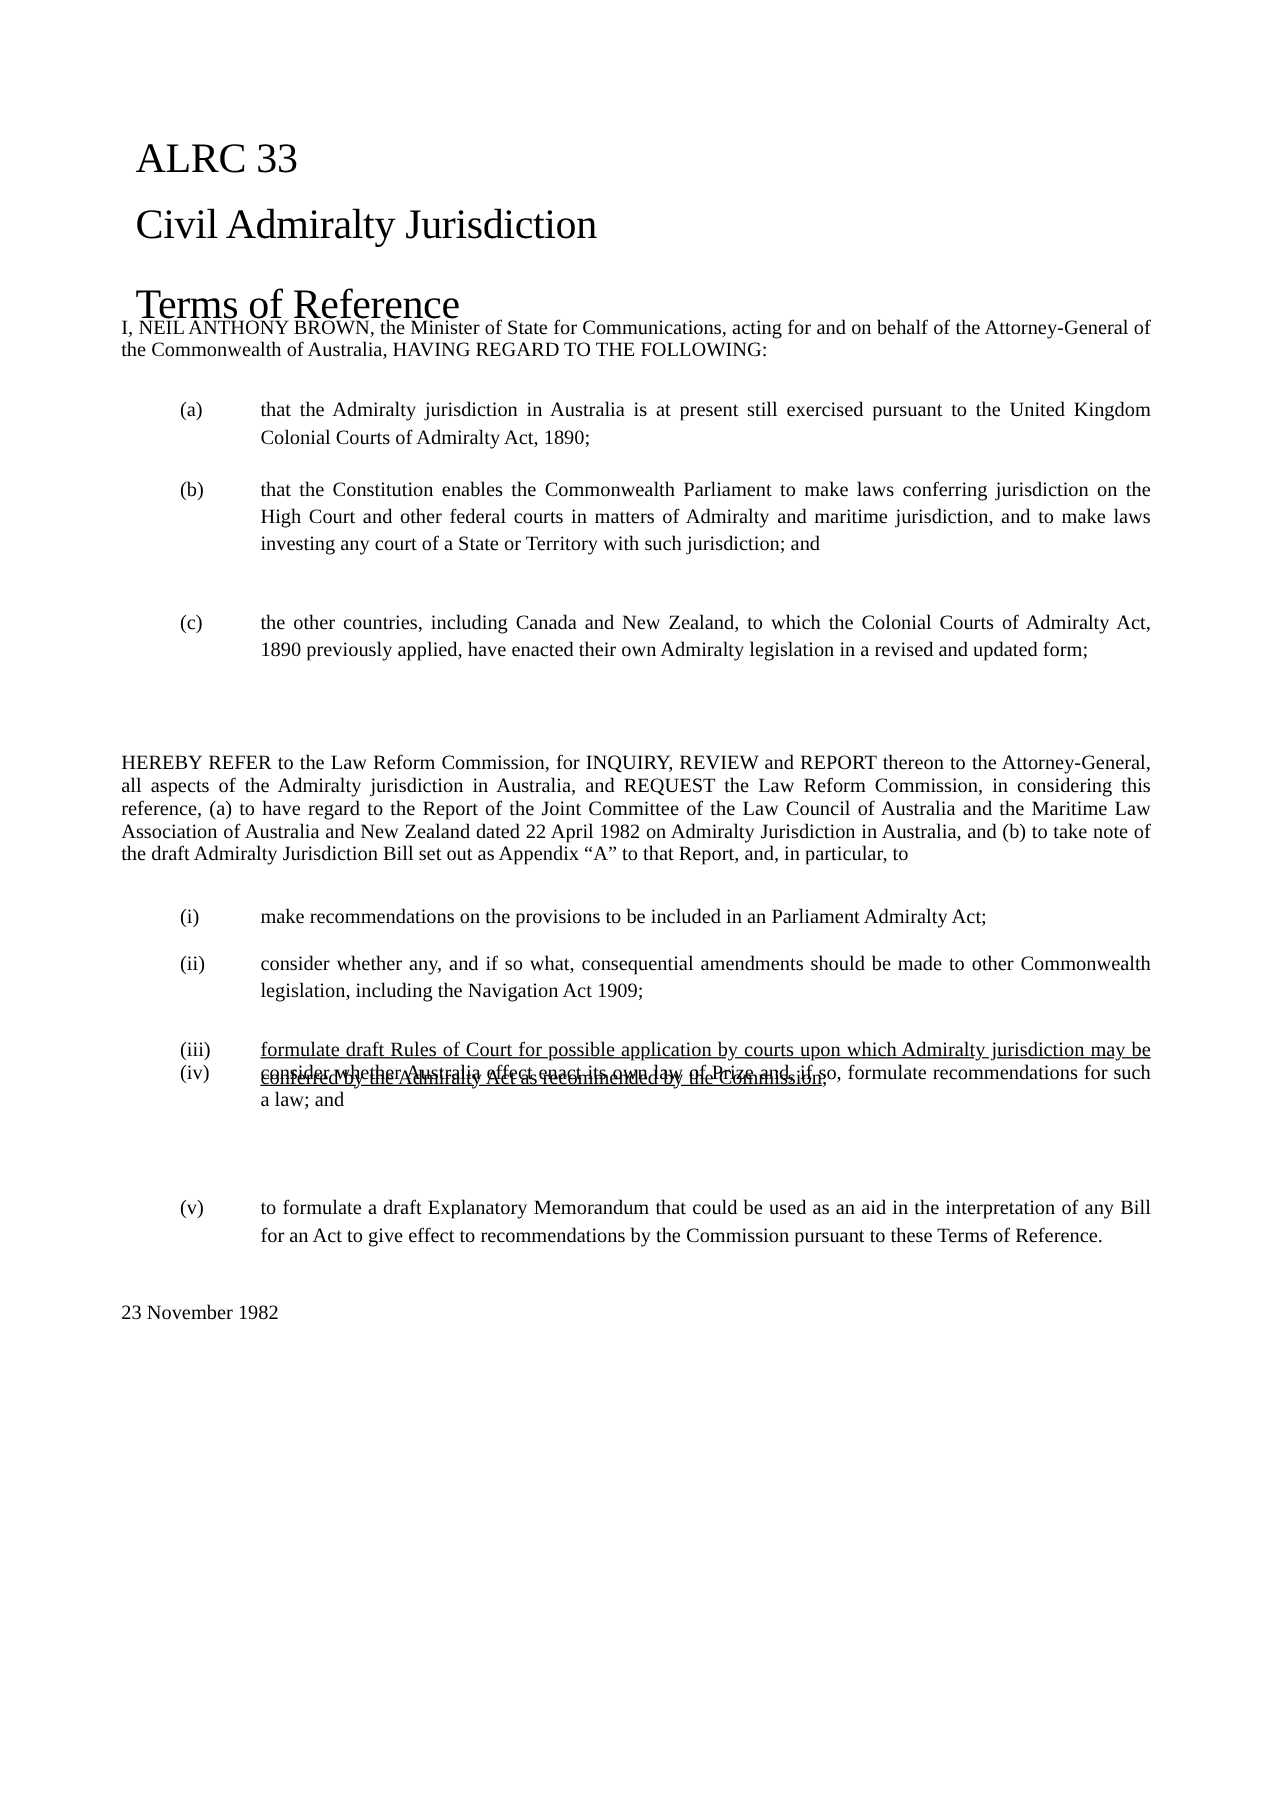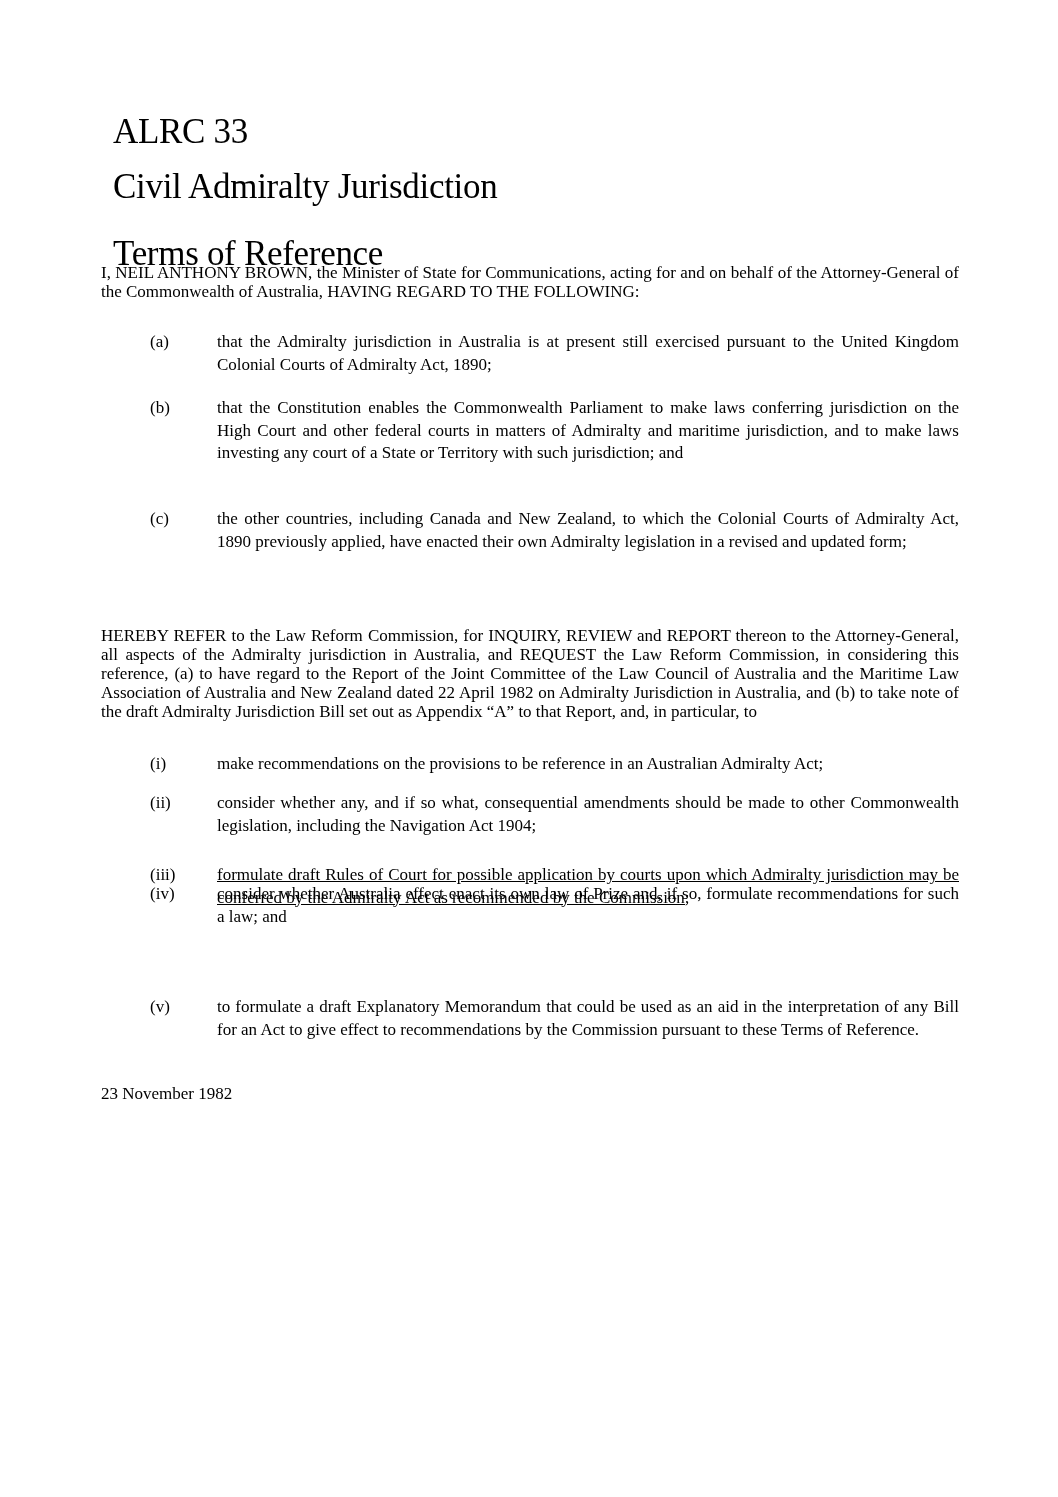--- a/index.html
+++ b/index.html
@@ -96,25 +96,25 @@
   </div>
   <div id="item-c" class="item">
     <span class="label">(c)</span>
     <span class="text">the other countries, including Canada and New Zealand, to which the Colonial Courts of Admiralty Act, 1890 previously applied, have enacted their own Admiralty legislation in a revised and updated form;</span>
   </div>
 
   <p id="refer" class="para">HEREBY REFER to the Law Reform Commission, for INQUIRY, REVIEW and REPORT thereon to the Attorney-General, all aspects of the Admiralty jurisdiction in Australia, and REQUEST the Law Reform Commission, in considering this reference, (a) to have regard to the Report of the Joint Committee of the Law Council of Australia and the Maritime Law Association of Australia and New Zealand dated 22 April 1982 on Admiralty Jurisdiction in Australia, and (b) to take note of the draft Admiralty Jurisdiction Bill set out as Appendix “A” to that Report, and, in particular, to</p>
 
   <div id="item-i" class="item">
     <span class="label">(i)</span>
-    <span class="text">make recommendations on the provisions to be reference in an Australian Admiralty Act;</span>
+    <span class="text">make recommendations on the provisions to be included in an Parliament Admiralty Act;</span>
   </div>
   <div id="item-ii" class="item">
     <span class="label">(ii)</span>
-    <span class="text">consider whether any, and if so what, consequential amendments should be made to other Commonwealth legislation, including the Navigation Act 1904;</span>
+    <span class="text">consider whether any, and if so what, consequential amendments should be made to other Commonwealth legislation, including the Navigation Act 1909;</span>
   </div>
   <div id="item-iii" class="item">
     <span class="label">(iii)</span>
     <span class="text">formulate draft Rules of Court for possible application by courts upon which Admiralty jurisdiction may be conferred by the Admiralty Act as recommended by the Commission;</span>
   </div>
   <div id="item-iv" class="item">
     <span class="label">(iv)</span>
     <span class="text">consider whether Australia effect enact its own law of Prize and, if so, formulate recommendations for such a law; and</span>
   </div>
   <div id="item-v" class="item">

